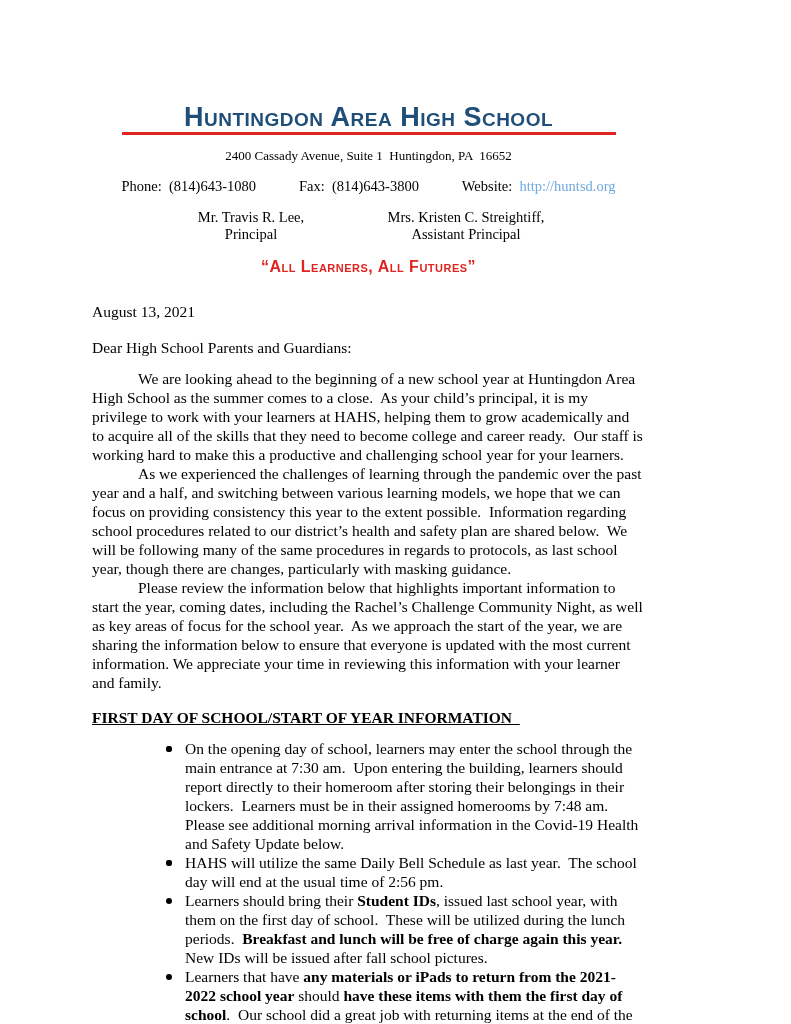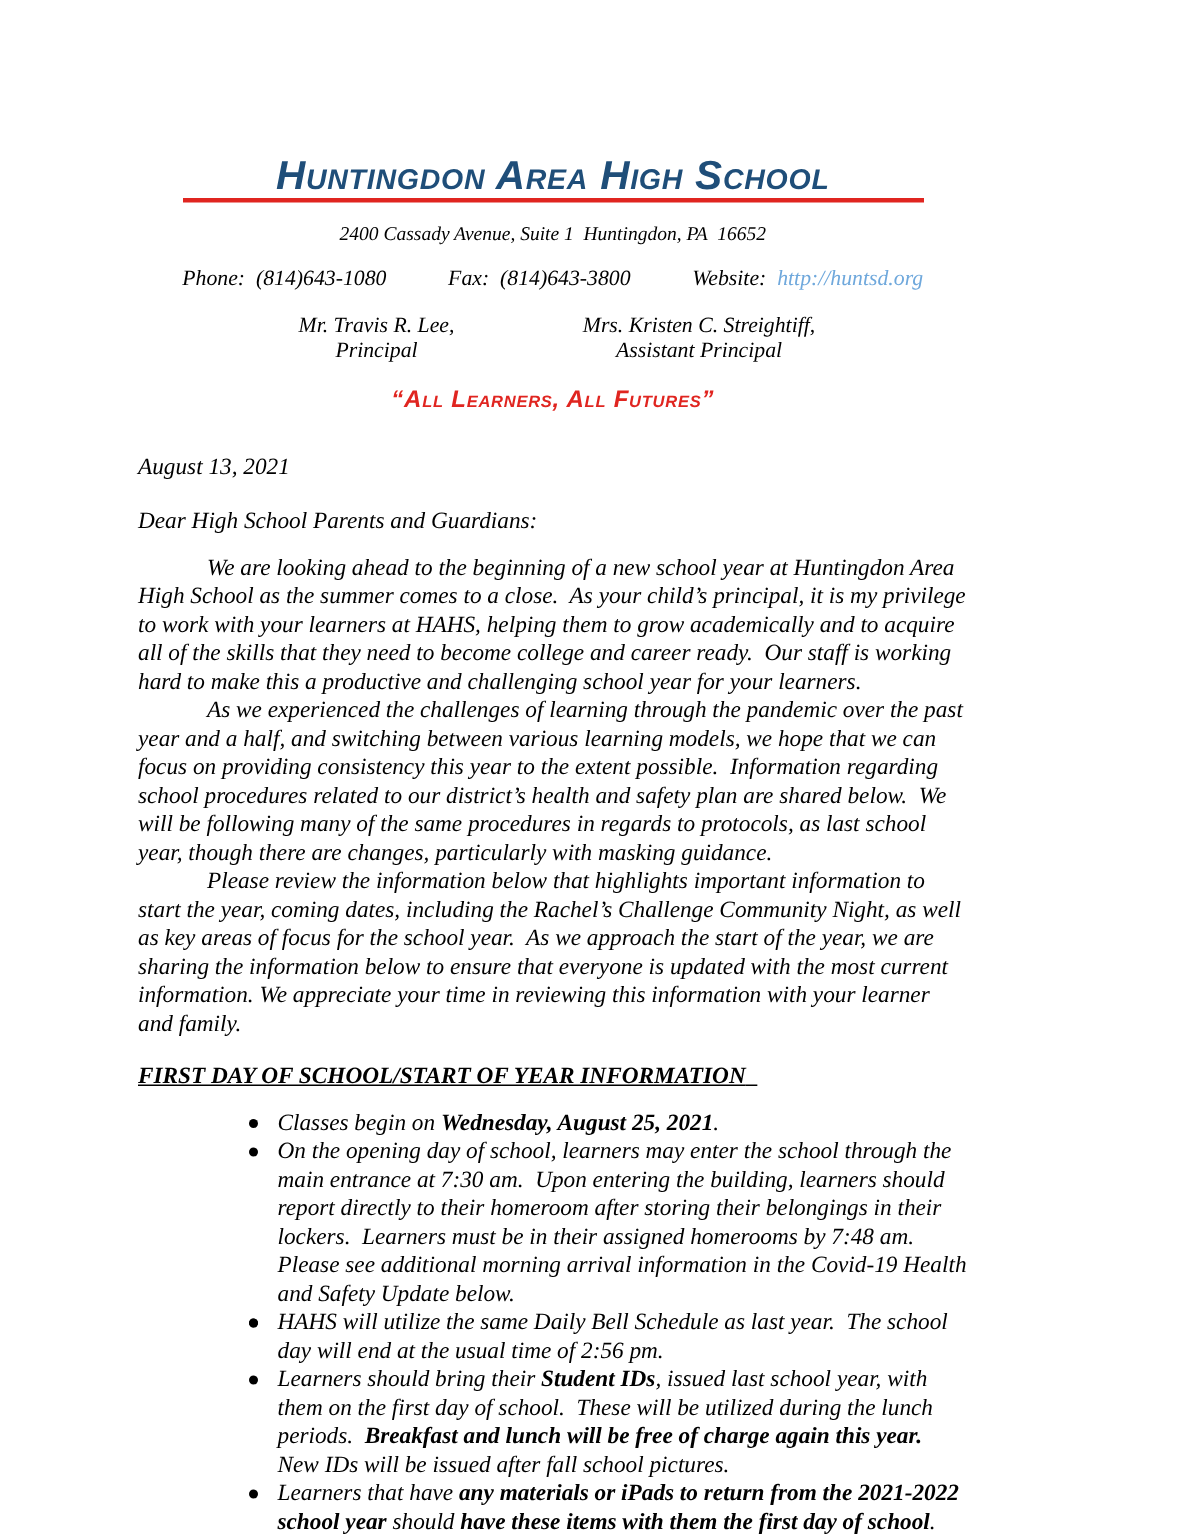--- a/index.html
+++ b/index.html
@@ -4,21 +4,21 @@
 <style>
   :root{
     --header-blue:#1F4E79;
     --accent-red:#E02520;
     --link-blue:#6FA8DC;
   }
   html,body{margin:0;padding:0;background:#ffffff;}
   .page{
     width:715px;height:1024px;background:#ffffff;box-sizing:border-box;
     padding:104px 70px 0 92px;position:relative;overflow:hidden;
-    font-family:"Liberation Serif",serif;font-size:15.5px;line-height:19px;color:#000;font-style:italic;
+    font-family:"Liberation Serif",serif;font-size:15.5px;line-height:19px;color:#000;
   }
   
   .letterhead{width:494px;margin:0 auto;text-align:center;}
   .school-name{
     font-family:"Liberation Sans",sans-serif;font-weight:bold;
     font-variant:small-caps;font-size:27px;line-height:26px;letter-spacing:.5px;
     color:var(--header-blue);white-space:nowrap;
   }
   .red-rule{height:3px;background:var(--accent-red);margin-top:2px;}
   .address-line{margin-top:12px;font-size:13px;line-height:17px;white-space:pre-wrap;}
@@ -88,21 +88,20 @@
   <p class="para"><span class="run">We are looking ahead to the beginning of a new school year at Huntingdon Area High School as the summer comes to a close.  As your child’s principal, it is my privilege to work with your learners at HAHS, helping them to grow academically and to acquire all of the skills that they need to become college and career ready.  Our staff is working hard to make this a productive and challenging school year for your learners.</span></p>
 
   <p class="para"><span class="run">As we experienced the challenges of learning through the pandemic over the past year and a half, and switching between various learning models, we hope that we can focus on providing consistency this year to the extent possible.  Information regarding school procedures related to our district’s health and safety plan are shared below.  We will be following many of the same procedures in regards to protocols, as last school year, though there are changes, particularly with masking guidance.</span></p>
 
   <p class="para"><span class="run">Please review the information below that highlights important information to start the year, coming dates, including the Rachel’s Challenge Community Night, as well as key areas of focus for the school year.  As we approach the start of the year, we are sharing the information below to ensure that everyone is updated with the most current information. We appreciate your time in reviewing this information with your learner and family.</span></p>
 </div>
     <div class="section-heading">FIRST DAY OF SCHOOL/START OF YEAR INFORMATION</div>
     <div class="bullet-list">
   <div class="bullet-item">
     <span class="bullet-marker"></span>
-    <span class="bullet-text"><span class="run">Classes begin on </span><span class="run bold">Wednesday, August 25, 2021</span><span class="run">.</span></span>
   </div>
 
   <div class="bullet-item">
     <span class="bullet-marker"></span>
     <span class="bullet-text"><span class="run">On the opening day of school, learners may enter the school through the main entrance at 7:30 am.  Upon entering the building, learners should report directly to their homeroom after storing their belongings in their lockers.  Learners must be in their assigned homerooms by 7:48 am.  Please see additional morning arrival information in the Covid-19 Health and Safety Update below.</span></span>
   </div>
 
   <div class="bullet-item">
     <span class="bullet-marker"></span>
   </div>

